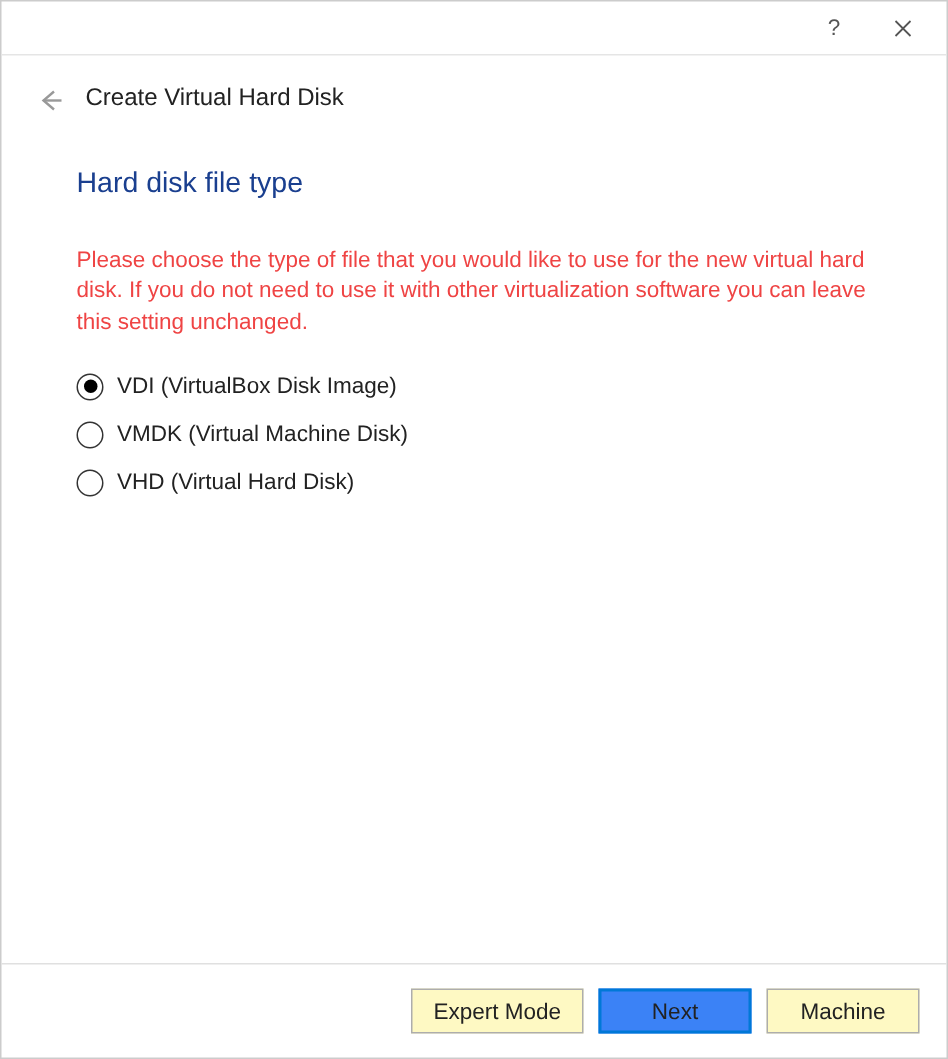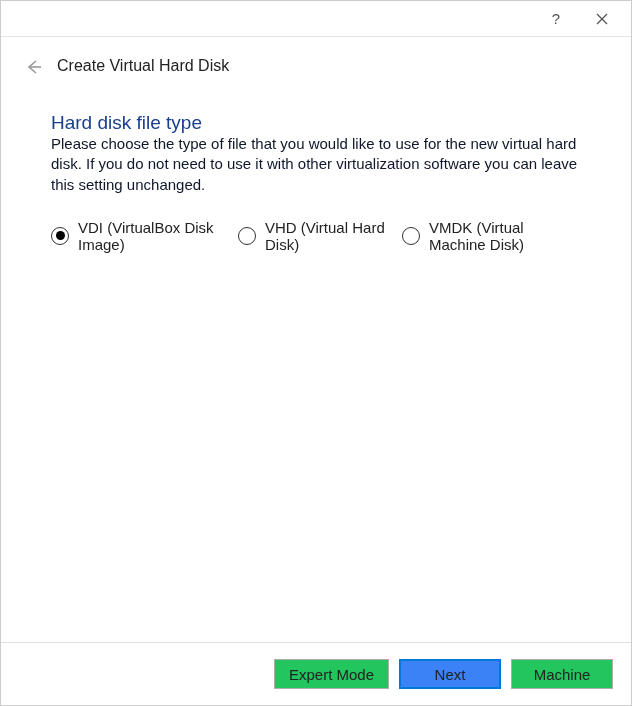--- a/index.html
+++ b/index.html
@@ -57,30 +57,32 @@
       font-size: 16px;
       color: #222;
     }
     .content {
       flex: 1;
       padding: 35px 50px 0 50px;
     }
     .section-title {
       font-size: 19px;
       color: #1a3f8f;
+      margin-bottom: 30px;
       font-weight: normal;
     }
     .description {
       font-size: 15px;
       line-height: 1.35;
-      color: #0f172a;
+      color: #ef4444;
       margin-bottom: 24px;
     }
     .radio-group {
       display: flex;
+      flex-direction: column;
       gap: 14px;
     }
     .radio-item {
       display: flex;
       align-items: center;
       gap: 9px;
       cursor: default;
     }
     .radio-circle {
       width: 18px;
@@ -108,21 +110,21 @@
       justify-content: flex-end;
       align-items: center;
       gap: 10px;
       padding: 16px 18px;
       border-top: 1px solid #e0e0e0;
     }
     .btn {
       min-width: 102px;
       height: 30px;
       border: 1px solid #adadad;
-      background: #22c55e;
+      background: #fef9c3;
       font-size: 15px;
       font-family: inherit;
       color: #222;
       cursor: default;
       padding: 0 14px;
     }
     .btn.default {
       border: 2px solid #0078d7;
       background: #3b82f6;
     }
@@ -158,25 +160,25 @@
     <h2 class="section-title">Hard disk file type</h2>
     <p class="description">Please choose the type of file that you would like to use for the new virtual hard disk. If you do not need to use it with other virtualization software you can leave this setting unchanged.</p>
 
     <div class="radio-group">
       <label class="radio-item">
         <span class="radio-circle selected"></span>
         <span class="radio-label">VDI (VirtualBox Disk Image)</span>
       </label>
       <label class="radio-item">
         <span class="radio-circle"></span>
-        <span class="radio-label">VHD (Virtual Hard Disk)</span>
+        <span class="radio-label">VMDK (Virtual Machine Disk)</span>
       </label>
       <label class="radio-item">
         <span class="radio-circle"></span>
-        <span class="radio-label">VMDK (Virtual Machine Disk)</span>
+        <span class="radio-label">VHD (Virtual Hard Disk)</span>
       </label>
     </div>
   </div>
 
   <div class="footer">
     <button class="btn">Expert Mode</button>
     <button class="btn default">Next</button>
     <button class="btn">Machine</button>
   </div>
 

